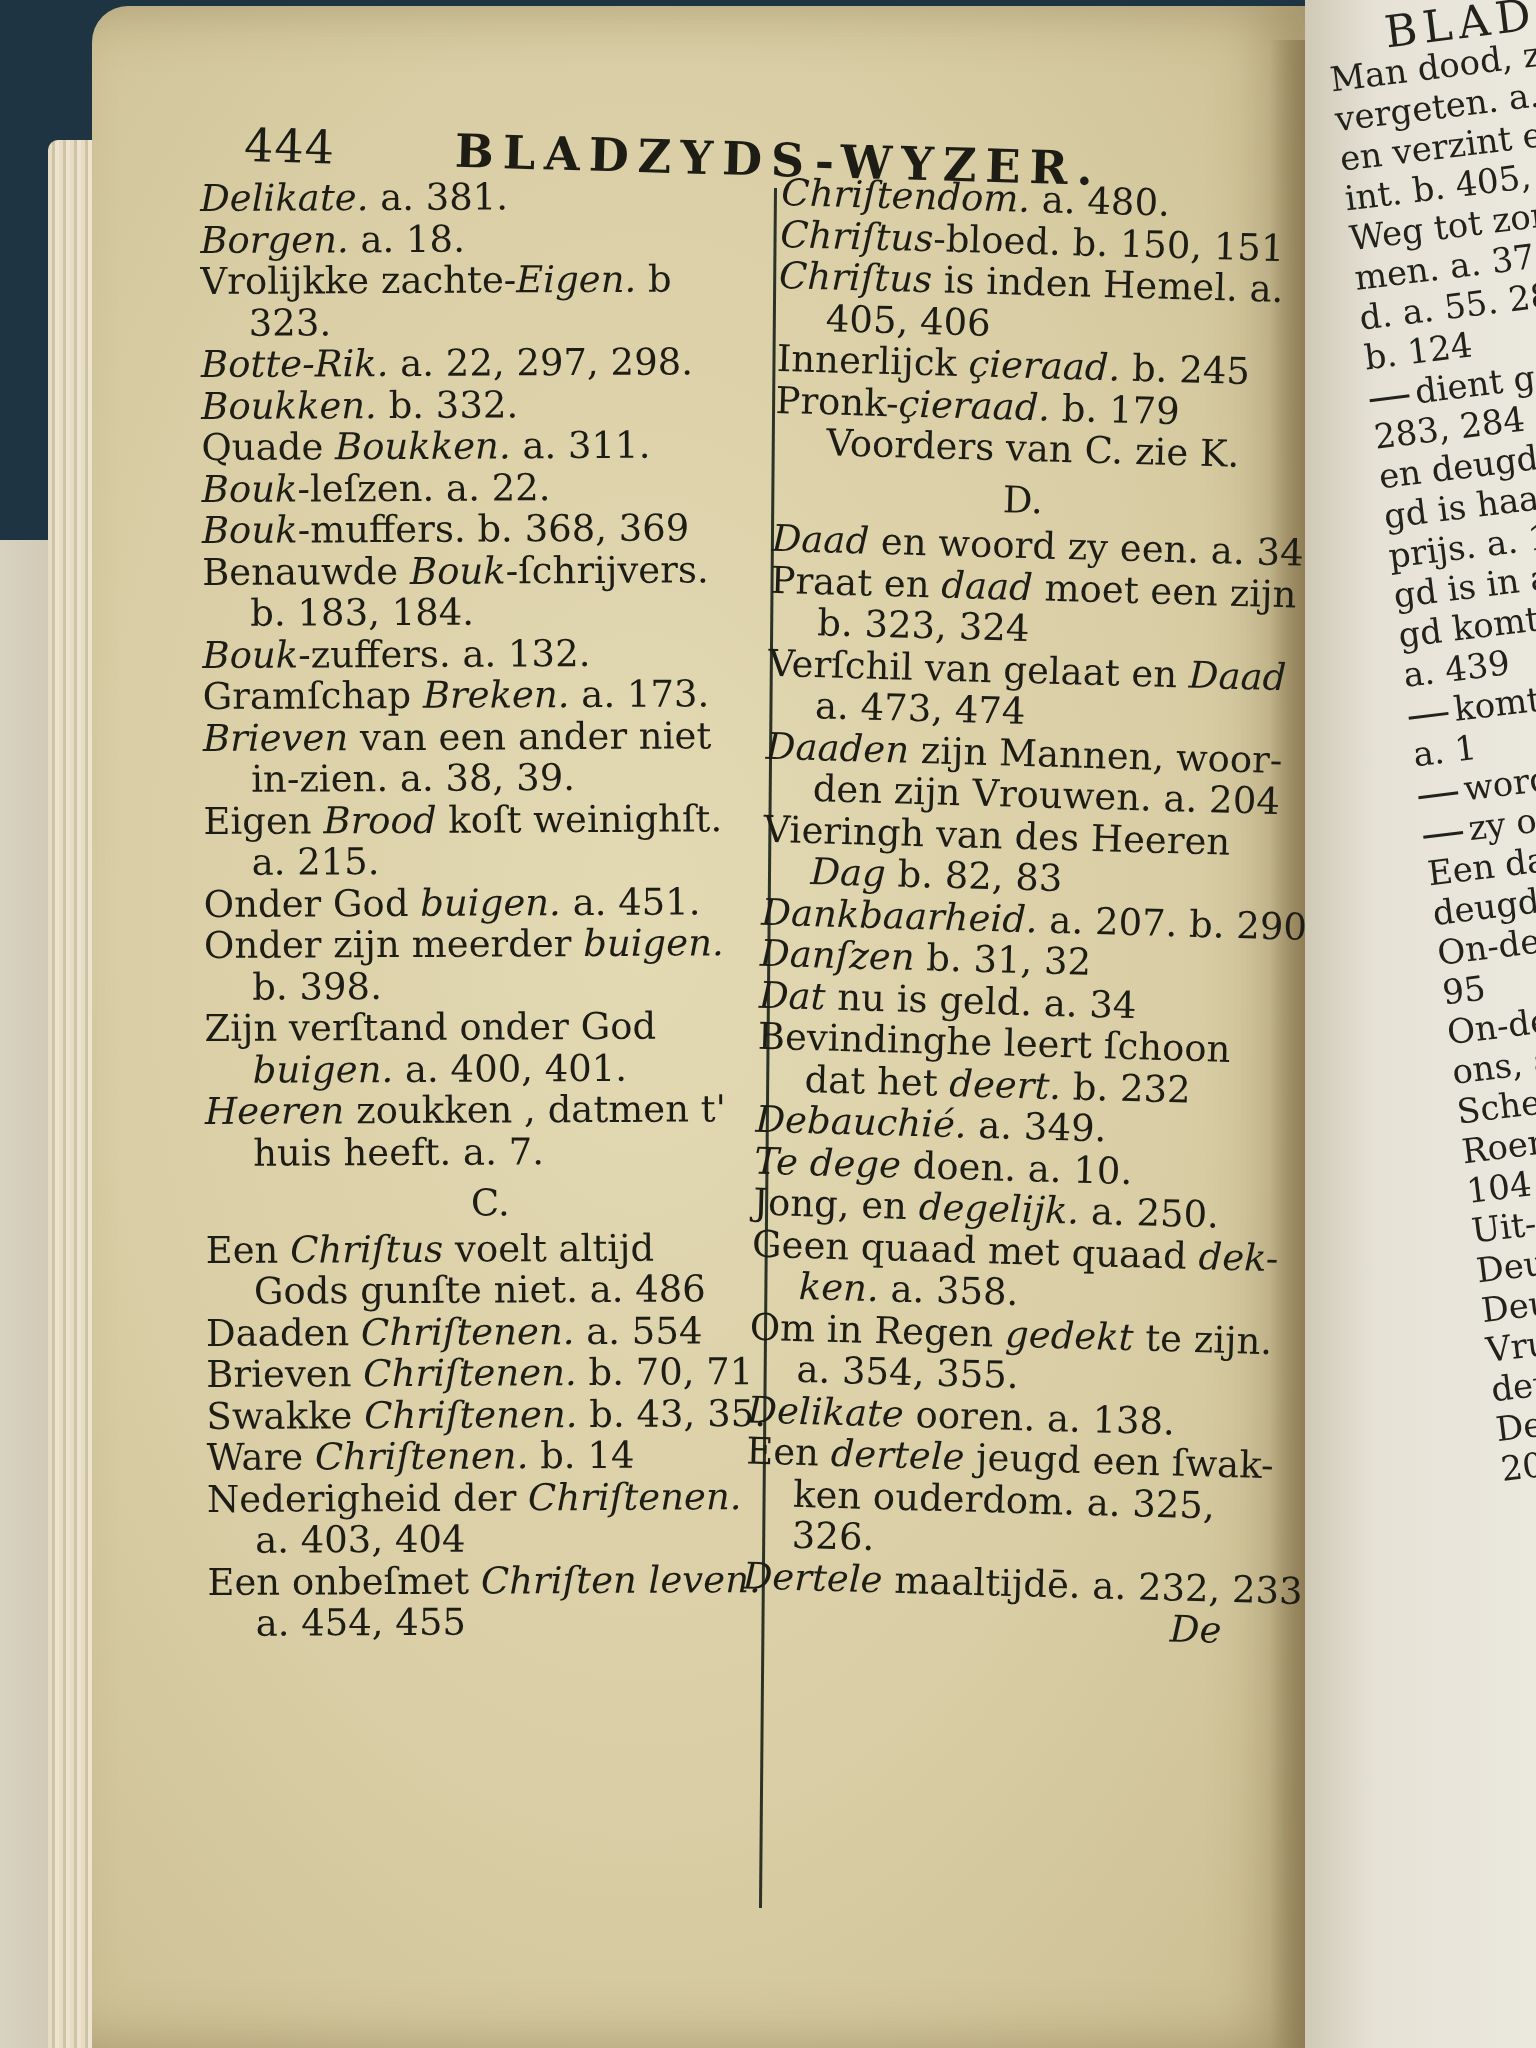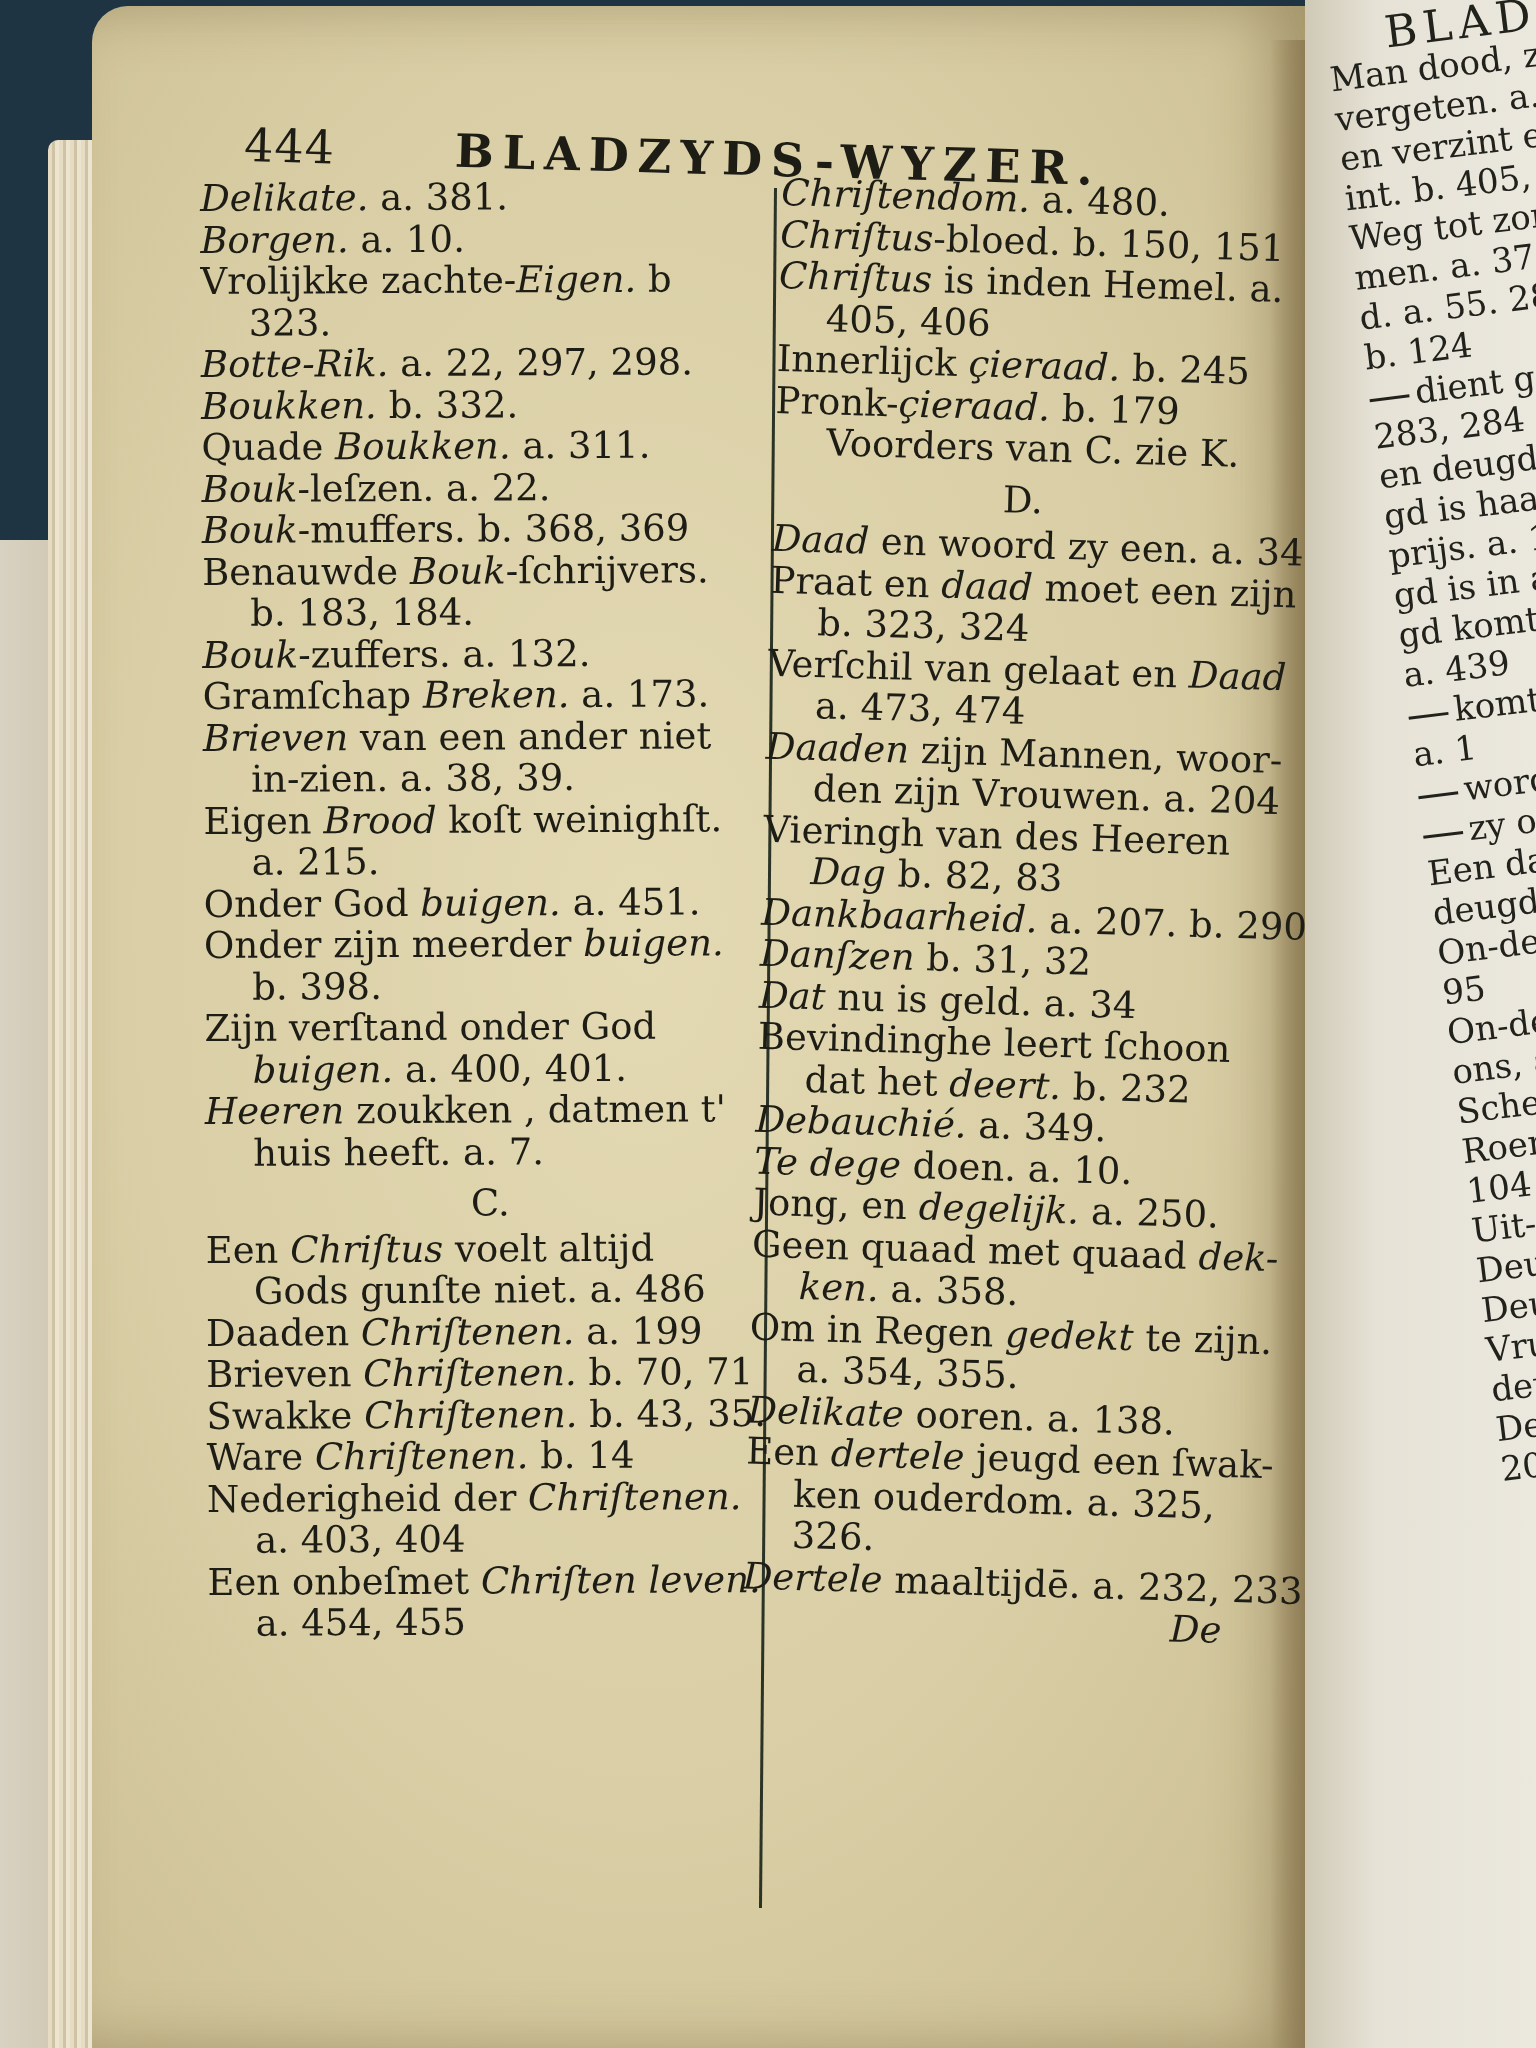--- a/index.html
+++ b/index.html
@@ -80,21 +80,21 @@
 
 <div class="running-head ink">
   <span class="page-number">444</span>
   <span class="head-title">BLADZYDS-WYZER.</span>
 </div>
 
 <div class="column-rule"></div>
 
 <div class="col col-left ink" id="col-left">
     <span class="entry"><span class="i">Delikate.</span><span> a. 381.</span></span>
-    <span class="entry"><span class="i">Borgen.</span><span> a. 10.</span></span>
+    <span class="entry"><span class="i">Borgen.</span><span> a. 18.</span></span>
     <span class="entry"><span>Vrolijkke zachte-</span><span class="i">Eigen.</span><span> b</span></span>
     <span class="cont">323.</span>
     <span class="entry"><span class="i">Botte-Rik.</span><span> a. 22, 297, 298.</span></span>
     <span class="entry"><span class="i">Boukken.</span><span> b. 332.</span></span>
     <span class="entry"><span>Quade </span><span class="i">Boukken.</span><span> a. 311.</span></span>
     <span class="entry"><span class="i">Bouk</span><span>-leſzen. a. 22.</span></span>
     <span class="entry"><span class="i">Bouk</span><span>-muffers. b. 368, 369</span></span>
     <span class="entry"><span>Benauwde </span><span class="i">Bouk</span><span>-ſchrijvers.</span></span>
     <span class="cont">b. 183, 184.</span>
     <span class="entry"><span class="i">Bouk</span><span>-zuffers. a. 132.</span></span>
@@ -106,21 +106,21 @@
     <span class="entry"><span>Onder God </span><span class="i">buigen.</span><span> a. 451.</span></span>
     <span class="entry"><span>Onder zijn meerder </span><span class="i">buigen.</span></span>
     <span class="cont">b. 398.</span>
     <span class="entry"><span>Zijn verſtand onder God</span></span>
     <span class="cont"><span class="i">buigen.</span><span> a. 400, 401.</span></span>
     <span class="entry"><span class="i">Heeren</span><span> zoukken , datmen t'</span></span>
     <span class="cont">huis heeft. a. 7.</span>
     <span class="section-letter">C.</span>
     <span class="entry"><span>Een </span><span class="i">Chriſtus</span><span> voelt altijd</span></span>
     <span class="cont">Gods gunſte niet. a. 486</span>
-    <span class="entry"><span>Daaden </span><span class="i">Chriſtenen.</span><span> a. 199</span></span>
+    <span class="entry"><span>Daaden </span><span class="i">Chriſtenen.</span><span> a. 554</span></span>
     <span class="entry"><span>Brieven </span><span class="i">Chriſtenen.</span><span> b. 70, 71</span></span>
     <span class="entry"><span>Swakke </span><span class="i">Chriſtenen.</span><span> b. 43, 35.</span></span>
     <span class="entry"><span>Ware </span><span class="i">Chriſtenen.</span><span> b. 14</span></span>
     <span class="entry"><span>Nederigheid der </span><span class="i">Chriſtenen.</span></span>
     <span class="cont">a. 403, 404</span>
     <span class="entry"><span>Een onbeſmet </span><span class="i">Chriſten leven.</span></span>
     <span class="cont">a. 454, 455</span>
   </div>
 <div class="col col-right ink" id="col-right">
     <span class="entry"><span class="i">Chriſtendom.</span><span> a. 480.</span></span>

